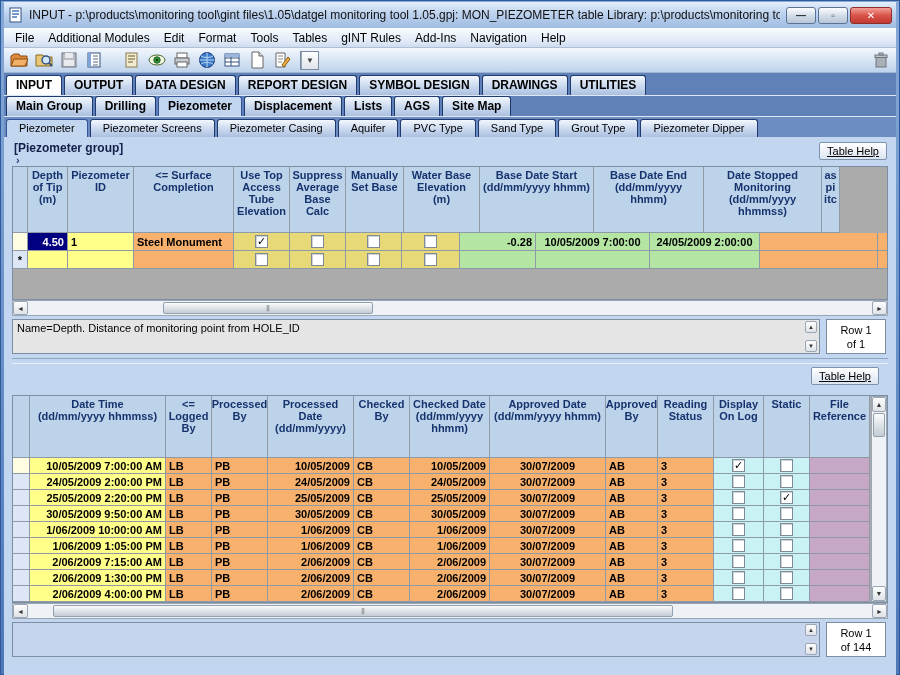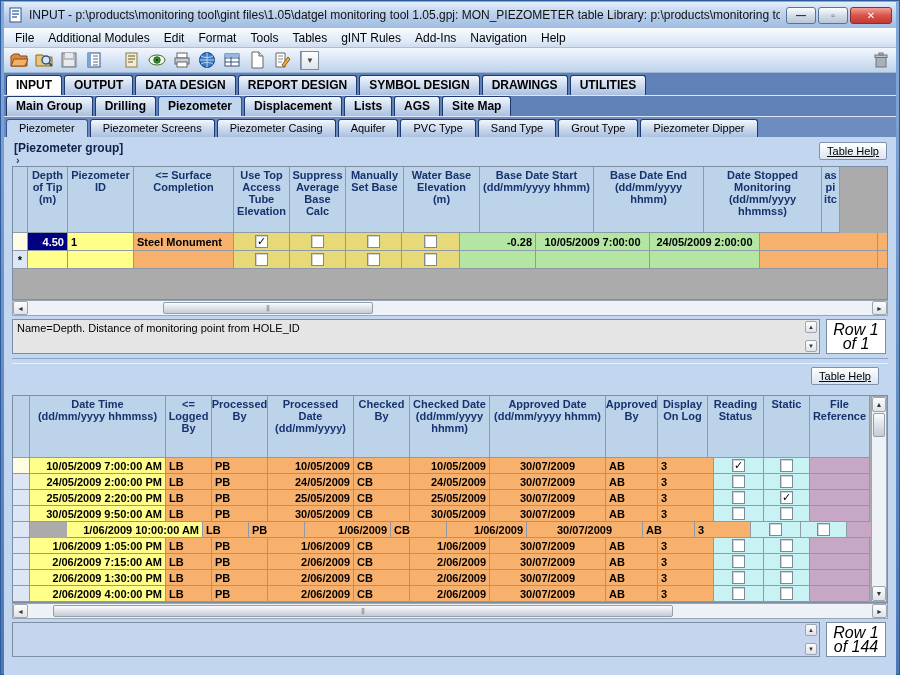--- a/index.html
+++ b/index.html
@@ -89,21 +89,21 @@
   .thumb-grip { font-size:8px; color:#777; text-align:center; line-height:12px; }
   
   .statusrow { display:flex; margin-top:3px; gap:6px; }
   .statusbox { width:808px; height:35px; border:1px solid #7e8ea2; background:#e5e5e5;
     font-size:11px; color:#000; padding:2px 4px; position:relative; }
   .statusbox.lav { background:#c6d4ee; }
   .spin { position:absolute; right:1px; top:1px; bottom:1px; width:13px; display:flex;
     flex-direction:column; justify-content:space-between; }
   .spin .sb-btn { width:12px; height:12px; font-size:6px; }
   .rowbox { width:60px; height:35px; border:1px solid #7e8ea2; background:#fff;
-    font-size:16px; text-align:center; padding-top:3px; line-height:14px; color:#000;font-style:italic; }
+    font-size:11px; text-align:center; padding-top:3px; line-height:14px; color:#000; }
   .sep { height:6px; margin:4px 0 2px 0; border-top:1px solid #8fa5c4; border-bottom:1px solid #eaf1fa; }
   .cap2row { display:flex; align-items:center; position:relative; height:26px; margin-bottom:3px; }
   .cap2box { width:828px; height:24px; background:#fff; border:1px solid #7e8ea2;
     font-size:12px; font-weight:bold; color:#10204a; padding:3px 6px; white-space:pre; }
   .btn.help2 { top:1px; }
 </style>
 </head>
 <body>
 
 <div class="win">
@@ -383,24 +383,24 @@
 (dd/mm/yyyy)</div>
             <div class="cell hdr" style="width: 56px; height: 62px;">Checked
 By</div>
             <div class="cell hdr" style="width: 80px; height: 62px;">Checked Date
 (dd/mm/yyyy
 hhmm)</div>
             <div class="cell hdr" style="width: 116px; height: 62px;">Approved Date
 (dd/mm/yyyy hhmm)</div>
             <div class="cell hdr" style="width: 52px; height: 62px;">Approved
 By</div>
+            <div class="cell hdr" style="width: 56px; height: 62px;">Reading
+Status</div>
             <div class="cell hdr" style="width: 50px; height: 62px;">Display
 On Log</div>
-            <div class="cell hdr" style="width: 56px; height: 62px;">Reading
-Status</div>
             <div class="cell hdr" style="width: 46px; height: 62px;">Static</div>
             <div class="cell hdr" style="width: 60px; height: 62px;">File
 Reference</div>
           </div>
           <div class="grow">
             <div class="cell c-sel a-c sel-current" style="width: 17px; height: 16px;"></div>
             <div class="cell c-yellow a-r" style="width: 136px; height: 16px;">10/05/2009 7:00:00 AM</div>
             <div class="cell c-orange" style="width: 46px; height: 16px;">LB</div>
             <div class="cell c-orange" style="width: 56px; height: 16px;">PB</div>
             <div class="cell c-orange a-r" style="width: 86px; height: 16px;">10/05/2009</div>
@@ -469,21 +469,21 @@
             <div class="cell c-cyan" style="width: 50px; height: 16px;">
               <div class="checkbox"></div>
             </div>
             <div class="cell c-cyan" style="width: 46px; height: 16px;">
               <div class="checkbox"></div>
             </div>
             <div class="cell c-mauve" style="width: 60px; height: 16px;"></div>
           </div>
           <div class="grow">
             <div class="cell c-sel a-c" style="width: 17px; height: 16px;"></div>
-            <div class="cell c-yellow a-r" style="width: 136px; height: 16px; margin-left: 37px;">1/06/2009 10:00:00 AM</div>
+            <div class="cell c-yellow a-r" style="width: 136px; height: 16px;">1/06/2009 10:00:00 AM</div>
             <div class="cell c-orange" style="width: 46px; height: 16px;">LB</div>
             <div class="cell c-orange" style="width: 56px; height: 16px;">PB</div>
             <div class="cell c-orange a-r" style="width: 86px; height: 16px;">1/06/2009</div>
             <div class="cell c-orange" style="width: 56px; height: 16px;">CB</div>
             <div class="cell c-orange a-r" style="width: 80px; height: 16px;">1/06/2009</div>
             <div class="cell c-orange a-c" style="width: 116px; height: 16px;">30/07/2009</div>
             <div class="cell c-orange" style="width: 52px; height: 16px;">AB</div>
             <div class="cell c-orange" style="width: 56px; height: 16px;">3</div>
             <div class="cell c-cyan" style="width: 50px; height: 16px;">
               <div class="checkbox"></div>

